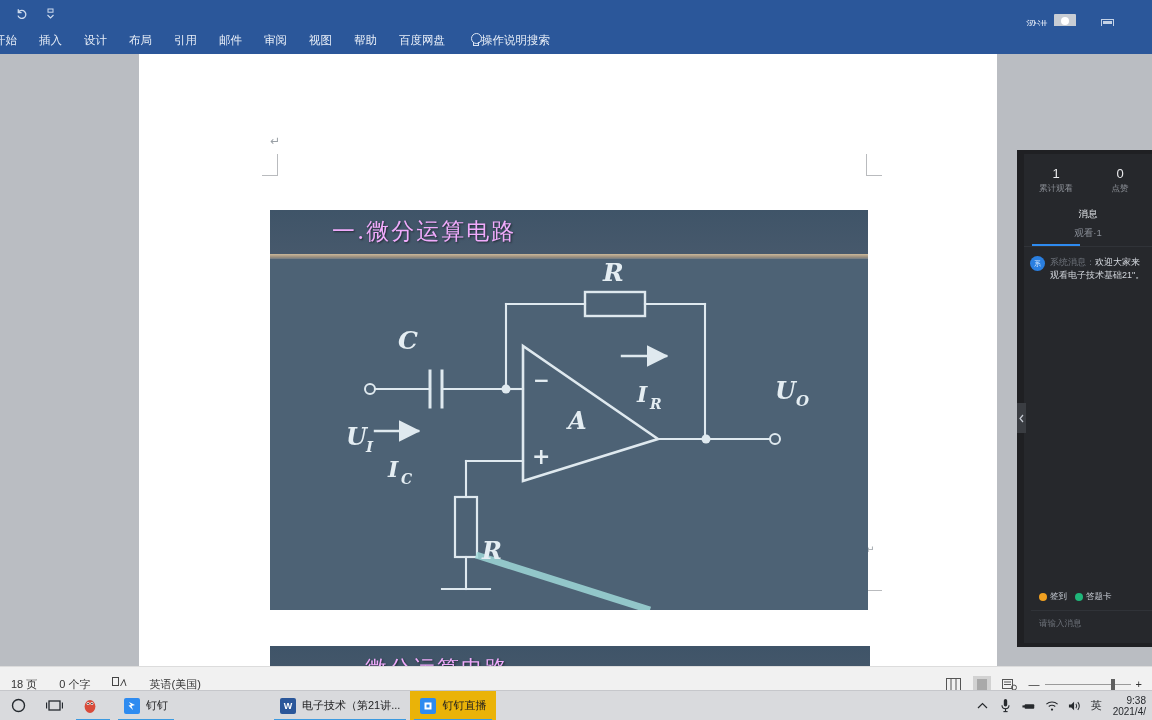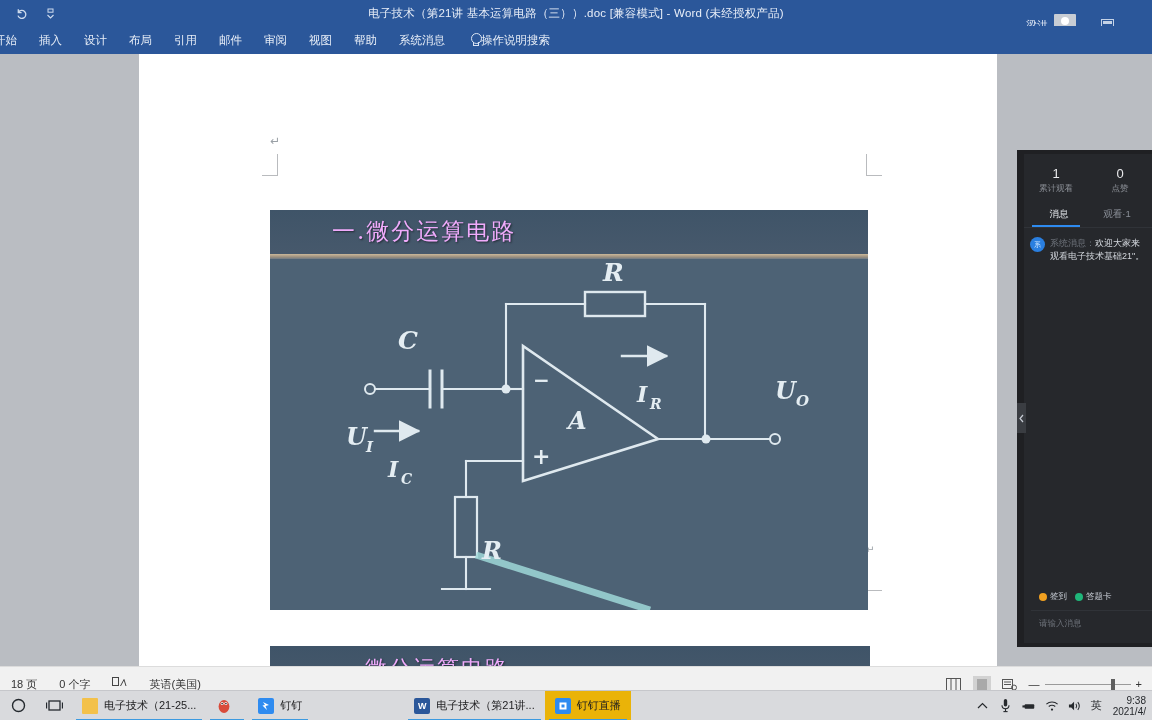--- a/index.html
+++ b/index.html
@@ -167,21 +167,21 @@
   
   .dt-panel {
     position: absolute; left: 1017px; top: 150px; width: 135px; height: 497px;
     background: #1f2023; z-index: 30;
   }
   .dt-inner { position: absolute; left: 7px; top: 4px; width: 128px; height: 489px; background: #26282c; }
   .dt-stats { display: flex; padding-top: 12px; }
   .dt-stat { flex: 1; text-align: center; }
   .dt-stat .num { font-size: 13px; color: #e9eaec; line-height: 15px; }
   .dt-stat .lbl { font-size: 8.5px; color: #8b8f96; margin-top: 2px; }
-  .dt-tabs { display: flex; margin-top: 13px; padding: 0 6px; position: relative; }
+  .dt-tabs { display: flex; margin-top: 13px; padding: 0 6px; position: relative; flex-direction: column; }
   .dt-tab {
     flex: 1; text-align: center; font-size: 9.5px; color: #8b9099; padding-bottom: 6px;
   }
   .dt-tab.active { color: #eceff3; }
   .dt-tab-underline {
     position: absolute; left: 8px; bottom: 0; width: 48px; height: 2px; background: #2e8bf0;
   }
   .dt-divider { height:1px; background:#303338; margin: 0 0 0 0; }
   .dt-msgs { padding: 9px 6px 0 6px; }
   .dt-msg { display: flex; gap: 5px; }
@@ -268,21 +268,20 @@
             <path d="M3.3 2.2 L3.3 5.6 L6.6 5.6" fill="none" stroke="#cfdcee" stroke-width="1.3"></path>
           </svg>
         </span>
         <span class="qat-ico">
           <svg width="11" height="11" viewBox="0 0 11 11">
             <rect x="3" y="1" width="5" height="3.2" fill="none" stroke="#cfdcee" stroke-width="1"></rect>
             <path d="M2.5 7 L5.5 10 L8.5 7" fill="none" stroke="#cfdcee" stroke-width="1.1"></path>
           </svg>
         </span>
       </div>
-      <div class="title-text">电子技术（第21讲 基本运算电路（三））.doc [兼容模式]  -  Word (未经授权产品)</div>
       <div class="title-right">
         <span class="acct-name">梁洪</span>
         <span class="acct-avatar">
             <span class="head"></span>
           </span>
         <span class="win-btn">
           <span class="ribbon-icon-box"></span>
         </span>
         <span class="win-btn">—</span>
       </div>
@@ -291,21 +290,21 @@
     <div class="ribbon-tabs">
       <div class="rtab first">开始</div>
       <div class="rtab">插入</div>
       <div class="rtab">设计</div>
       <div class="rtab">布局</div>
       <div class="rtab">引用</div>
       <div class="rtab">邮件</div>
       <div class="rtab">审阅</div>
       <div class="rtab">视图</div>
       <div class="rtab">帮助</div>
-      <div class="rtab">系统消息</div>
+      <div class="rtab">百度网盘</div>
       <div class="tellme">
         <span class="bulb"></span>
         <span class="rtab" style="padding:0">操作说明搜索</span>
       </div>
     </div>
 
     <div class="doc-area">
       <div class="doc-left-gutter"></div>
       <div class="page"></div>
 
@@ -495,25 +494,20 @@
       </span>
       <span class="tb-ico">
         <svg width="17" height="14" viewBox="0 0 17 14">
           <rect x="3" y="2" width="11" height="9" fill="none" stroke="#24292e" stroke-width="1.3"></rect>
           <line x1="0.5" y1="3.5" x2="0.5" y2="9.5" stroke="#24292e" stroke-width="1.3"></line>
           <line x1="16.5" y1="3.5" x2="16.5" y2="9.5" stroke="#24292e" stroke-width="1.3"></line>
         </svg>
       </span>
     </div>
 
-    <div class="tb-app">
-      <span class="tb-badge bg-folder"></span>
-      <span>电子技术（21-25...</span>
-      <span class="uline"></span>
-    </div>
 
     <div class="tb-app">
       <span class="tb-badge bg-qq">
         <svg width="14" height="16" viewBox="0 0 14 16">
           <ellipse cx="7" cy="8.5" rx="5.4" ry="6.4" fill="#d94b3a"></ellipse>
           <circle cx="5.1" cy="5.4" r="1.5" fill="#ffffff"></circle>
           <circle cx="8.9" cy="5.4" r="1.5" fill="#ffffff"></circle>
           <circle cx="5.1" cy="5.6" r="0.8" fill="#1a1a1a"></circle>
           <circle cx="8.9" cy="5.6" r="0.8" fill="#1a1a1a"></circle>
         </svg>

